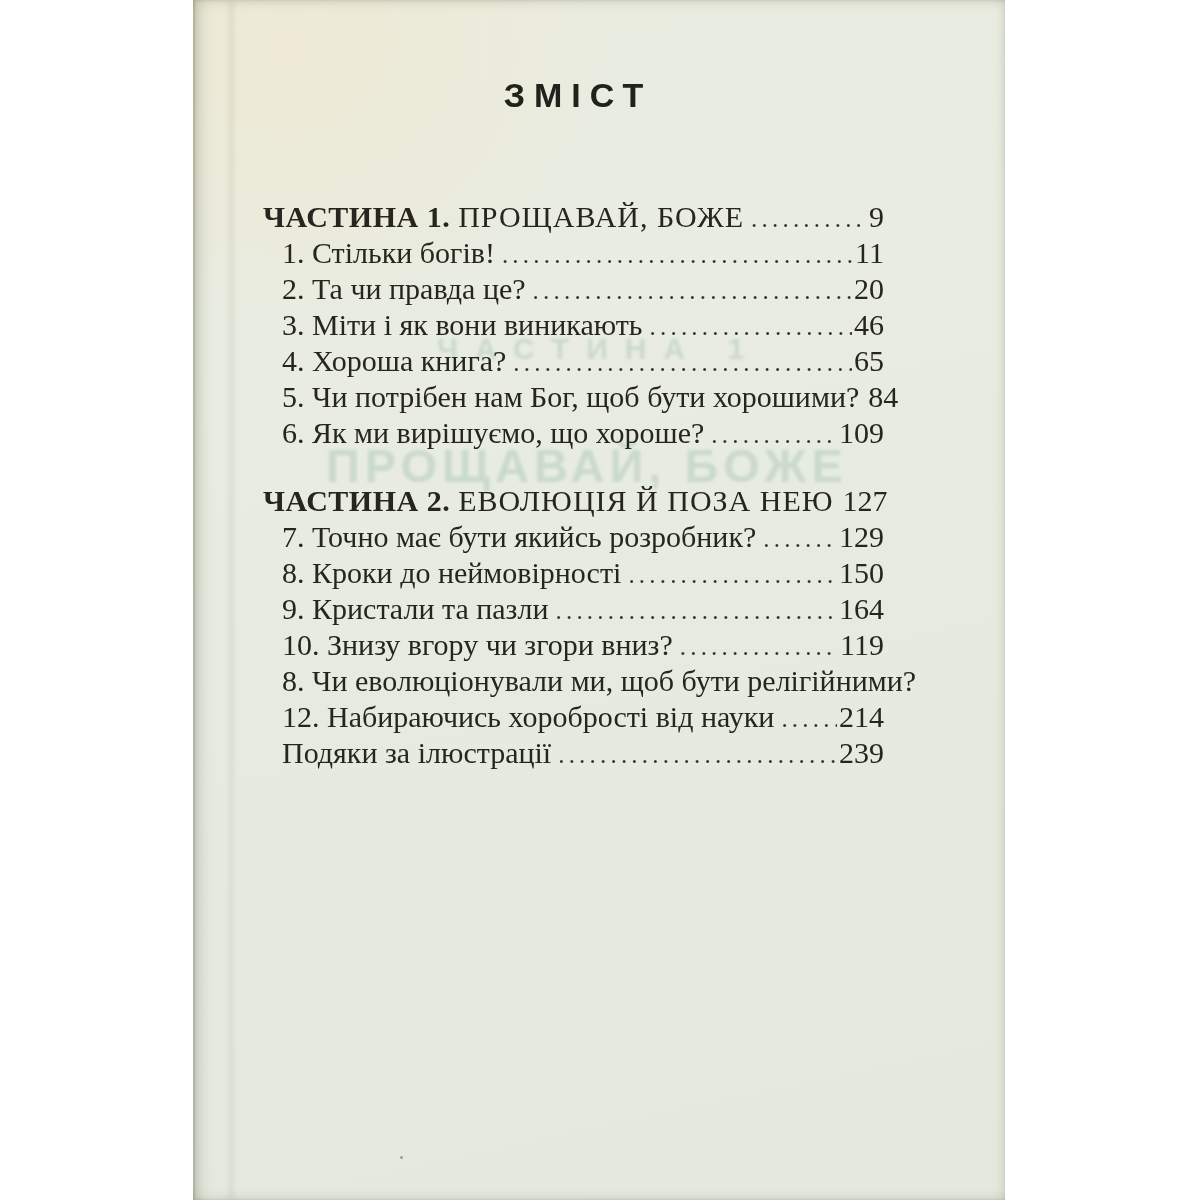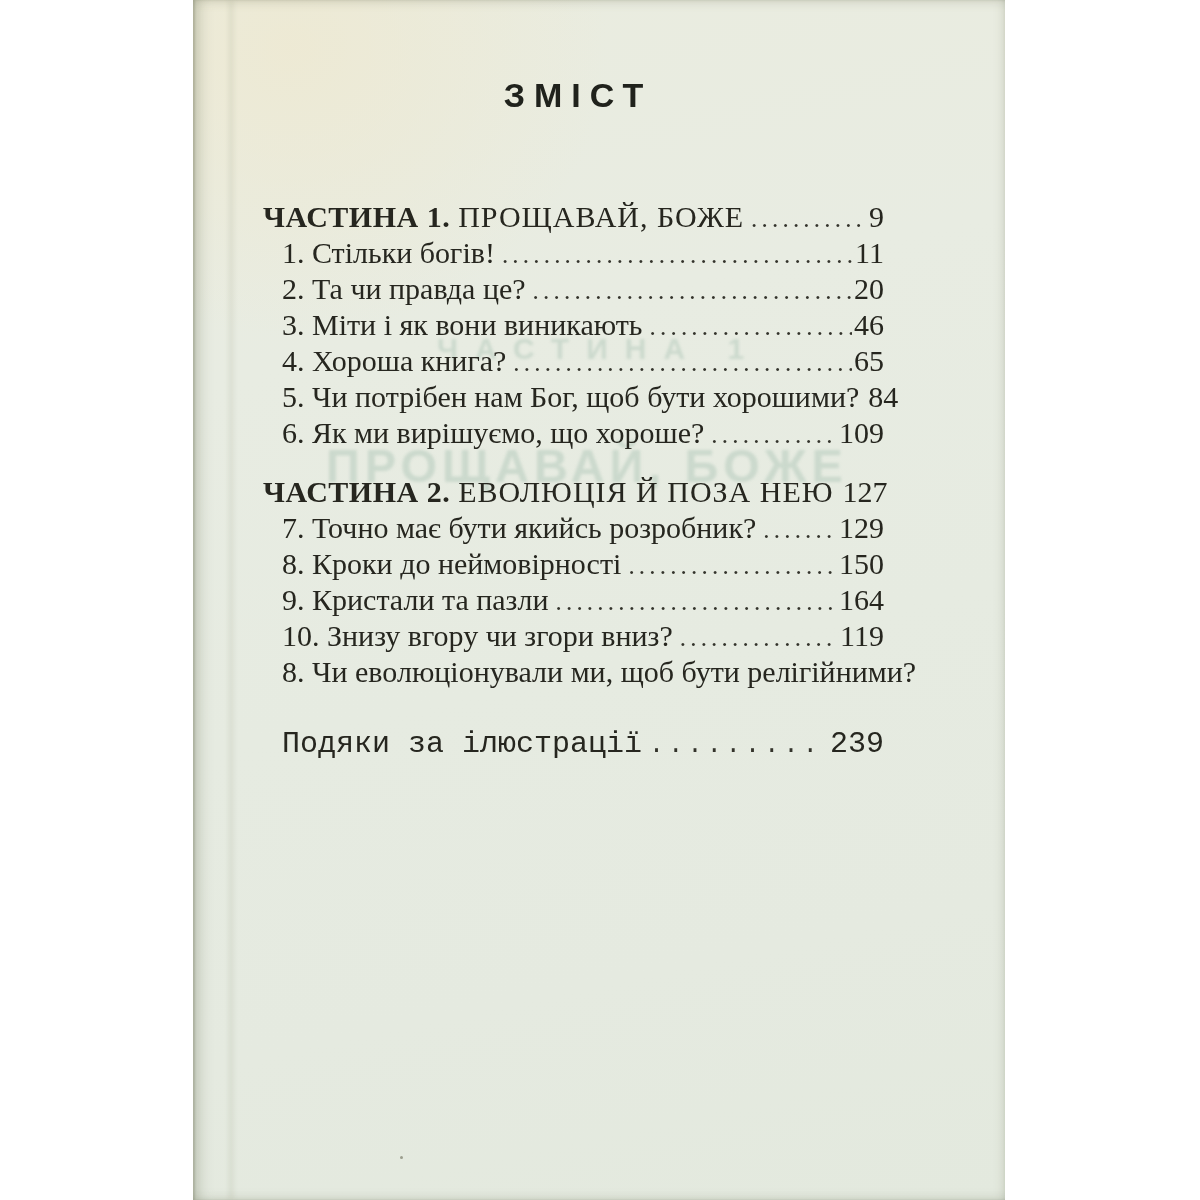--- a/index.html
+++ b/index.html
@@ -54,22 +54,22 @@
     color:#20221c;text-indent:9px; 
   }
   .toc{
     position:absolute;left:70px;top:199px;width:621px;
     font-size:30px;color:var(--ink);
   }
   .row{
     display:flex;align-items:baseline;height:36px;line-height:36px;
     white-space:nowrap;
   }
-  .row.gap-part{margin-top:23px;justify-content:space-between;}
-  .row.gap-back{margin-top:36px;font-family:Liberation Mono, monospace;}
+  .row.gap-part{margin-top:32px;justify-content:space-between;}
+  .row.gap-back{}
   .row.part .label b{font-weight:bold;letter-spacing:.5px;}
   .row.part .label .pt{letter-spacing:1px;}
   .row.chapter .label{padding-left:19px;}
   .row.cont  .label{padding-left:43px;}
   .row.back  .label{padding-left:19px;}
   .leader{
     flex:1 1 auto;overflow:hidden;margin:0 2px 0 7px;
     color:#33332b;
   }
   .leader::after{
@@ -148,20 +148,25 @@
         <span class="pagenum">164</span>
       </div>
       <div class="row chapter">
         <span class="label">10. Знизу вгору чи згори вниз?</span>
         <span class="leader"></span>
         <span class="pagenum">119</span>
       </div>
       <div class="row chapter">
         <span class="label">8. Чи еволюціонували ми, щоб бути релігійними?</span>
       </div>
+      <div class="row chapter">
+        <span class="label">12. Набираючись хоробрості від науки</span>
+        <span class="leader"></span>
+        <span class="pagenum">214</span>
+      </div>
       <div class="row back gap-back">
         <span class="label">Подяки за ілюстрації</span>
         <span class="leader"></span>
         <span class="pagenum">239</span>
       </div>
     </div>
 
   <div class="speck"></div>
 </div>
 

